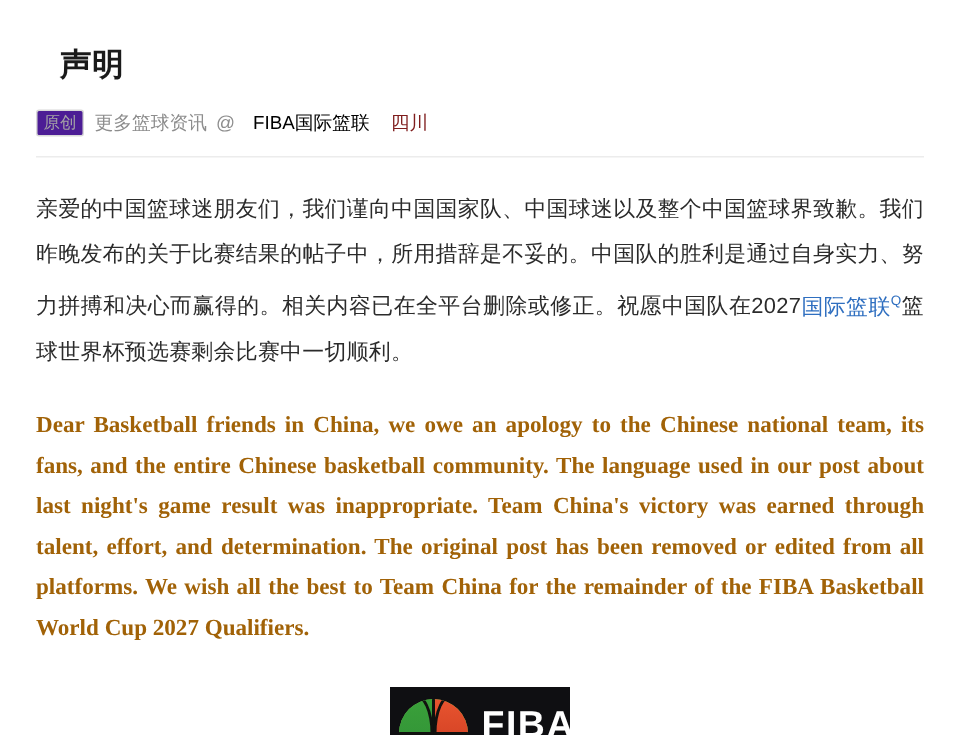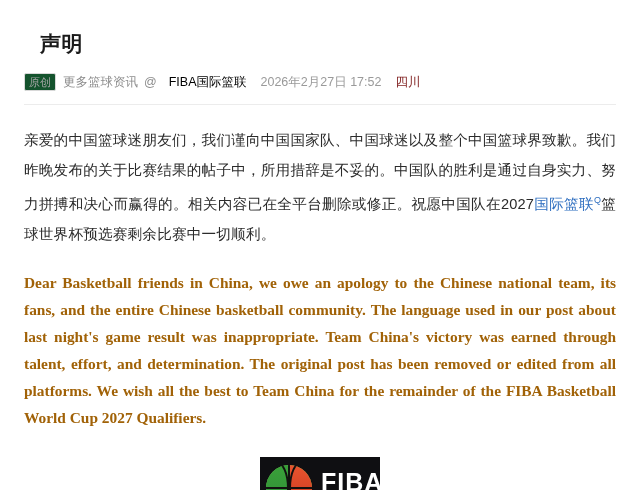--- a/index.html
+++ b/index.html
@@ -40,21 +40,21 @@
   }
   .badge-original {
     display: inline-block;
     border: 1px solid #d8d8d8;
     color: #a5a5a5;
     font-size: 11px;
     line-height: 1;
     padding: 2.5px 4px;
     border-radius: 2px;
     margin-right: 7px;
-    background: #14532d;
+    background: #4c1d95;
     text-align: right;
   }
   .meta-author {
     color: #8d8d8d;
     margin-right: 6px;
   }
   .meta-at {
     color: #8d8d8d;
     margin-right: 12px;
   }
@@ -184,21 +184,20 @@
 
 <div class="page">
 
   <h1 class="title">声明</h1>
 
   <div class="meta-row">
     <span class="badge-original">原创</span>
     <span class="meta-author">更多篮球资讯</span>
     <span class="meta-at">@</span>
     <span class="meta-source">FIBA国际篮联</span>
-    <span class="meta-date">2026年2月27日 17:52</span>
     <span class="meta-region">四川</span>
   </div>
 
   <div class="divider"></div>
 
   <p class="body-cn"><span>亲爱的中国篮球迷朋友们，我们谨向中国国家队、中国球迷以及整个中国篮球界致歉。我们昨晚发布的关于比赛结果的帖子中，所用措辞是不妥的。中国队的胜利是通过自身实力、努力拼搏和决心而赢得的。相关内容已在全平台删除或修正。祝愿中国队在2027</span><span class="link-blue"><span>国际篮联</span><span class="sup">Q</span></span><span>篮球世界杯预选赛剩余比赛中一切顺利。</span></p>
 
   <p class="body-en">Dear Basketball friends in China, we owe an apology to the Chinese national team, its fans, and the entire Chinese basketball community. The language used in our post about last night's game result was inappropriate. Team China's victory was earned through talent, effort, and determination. The original post has been removed or edited from all platforms. We wish all the best to Team China for the remainder of the FIBA Basketball World Cup 2027 Qualifiers.</p>
 
   <div class="logo-wrap">

